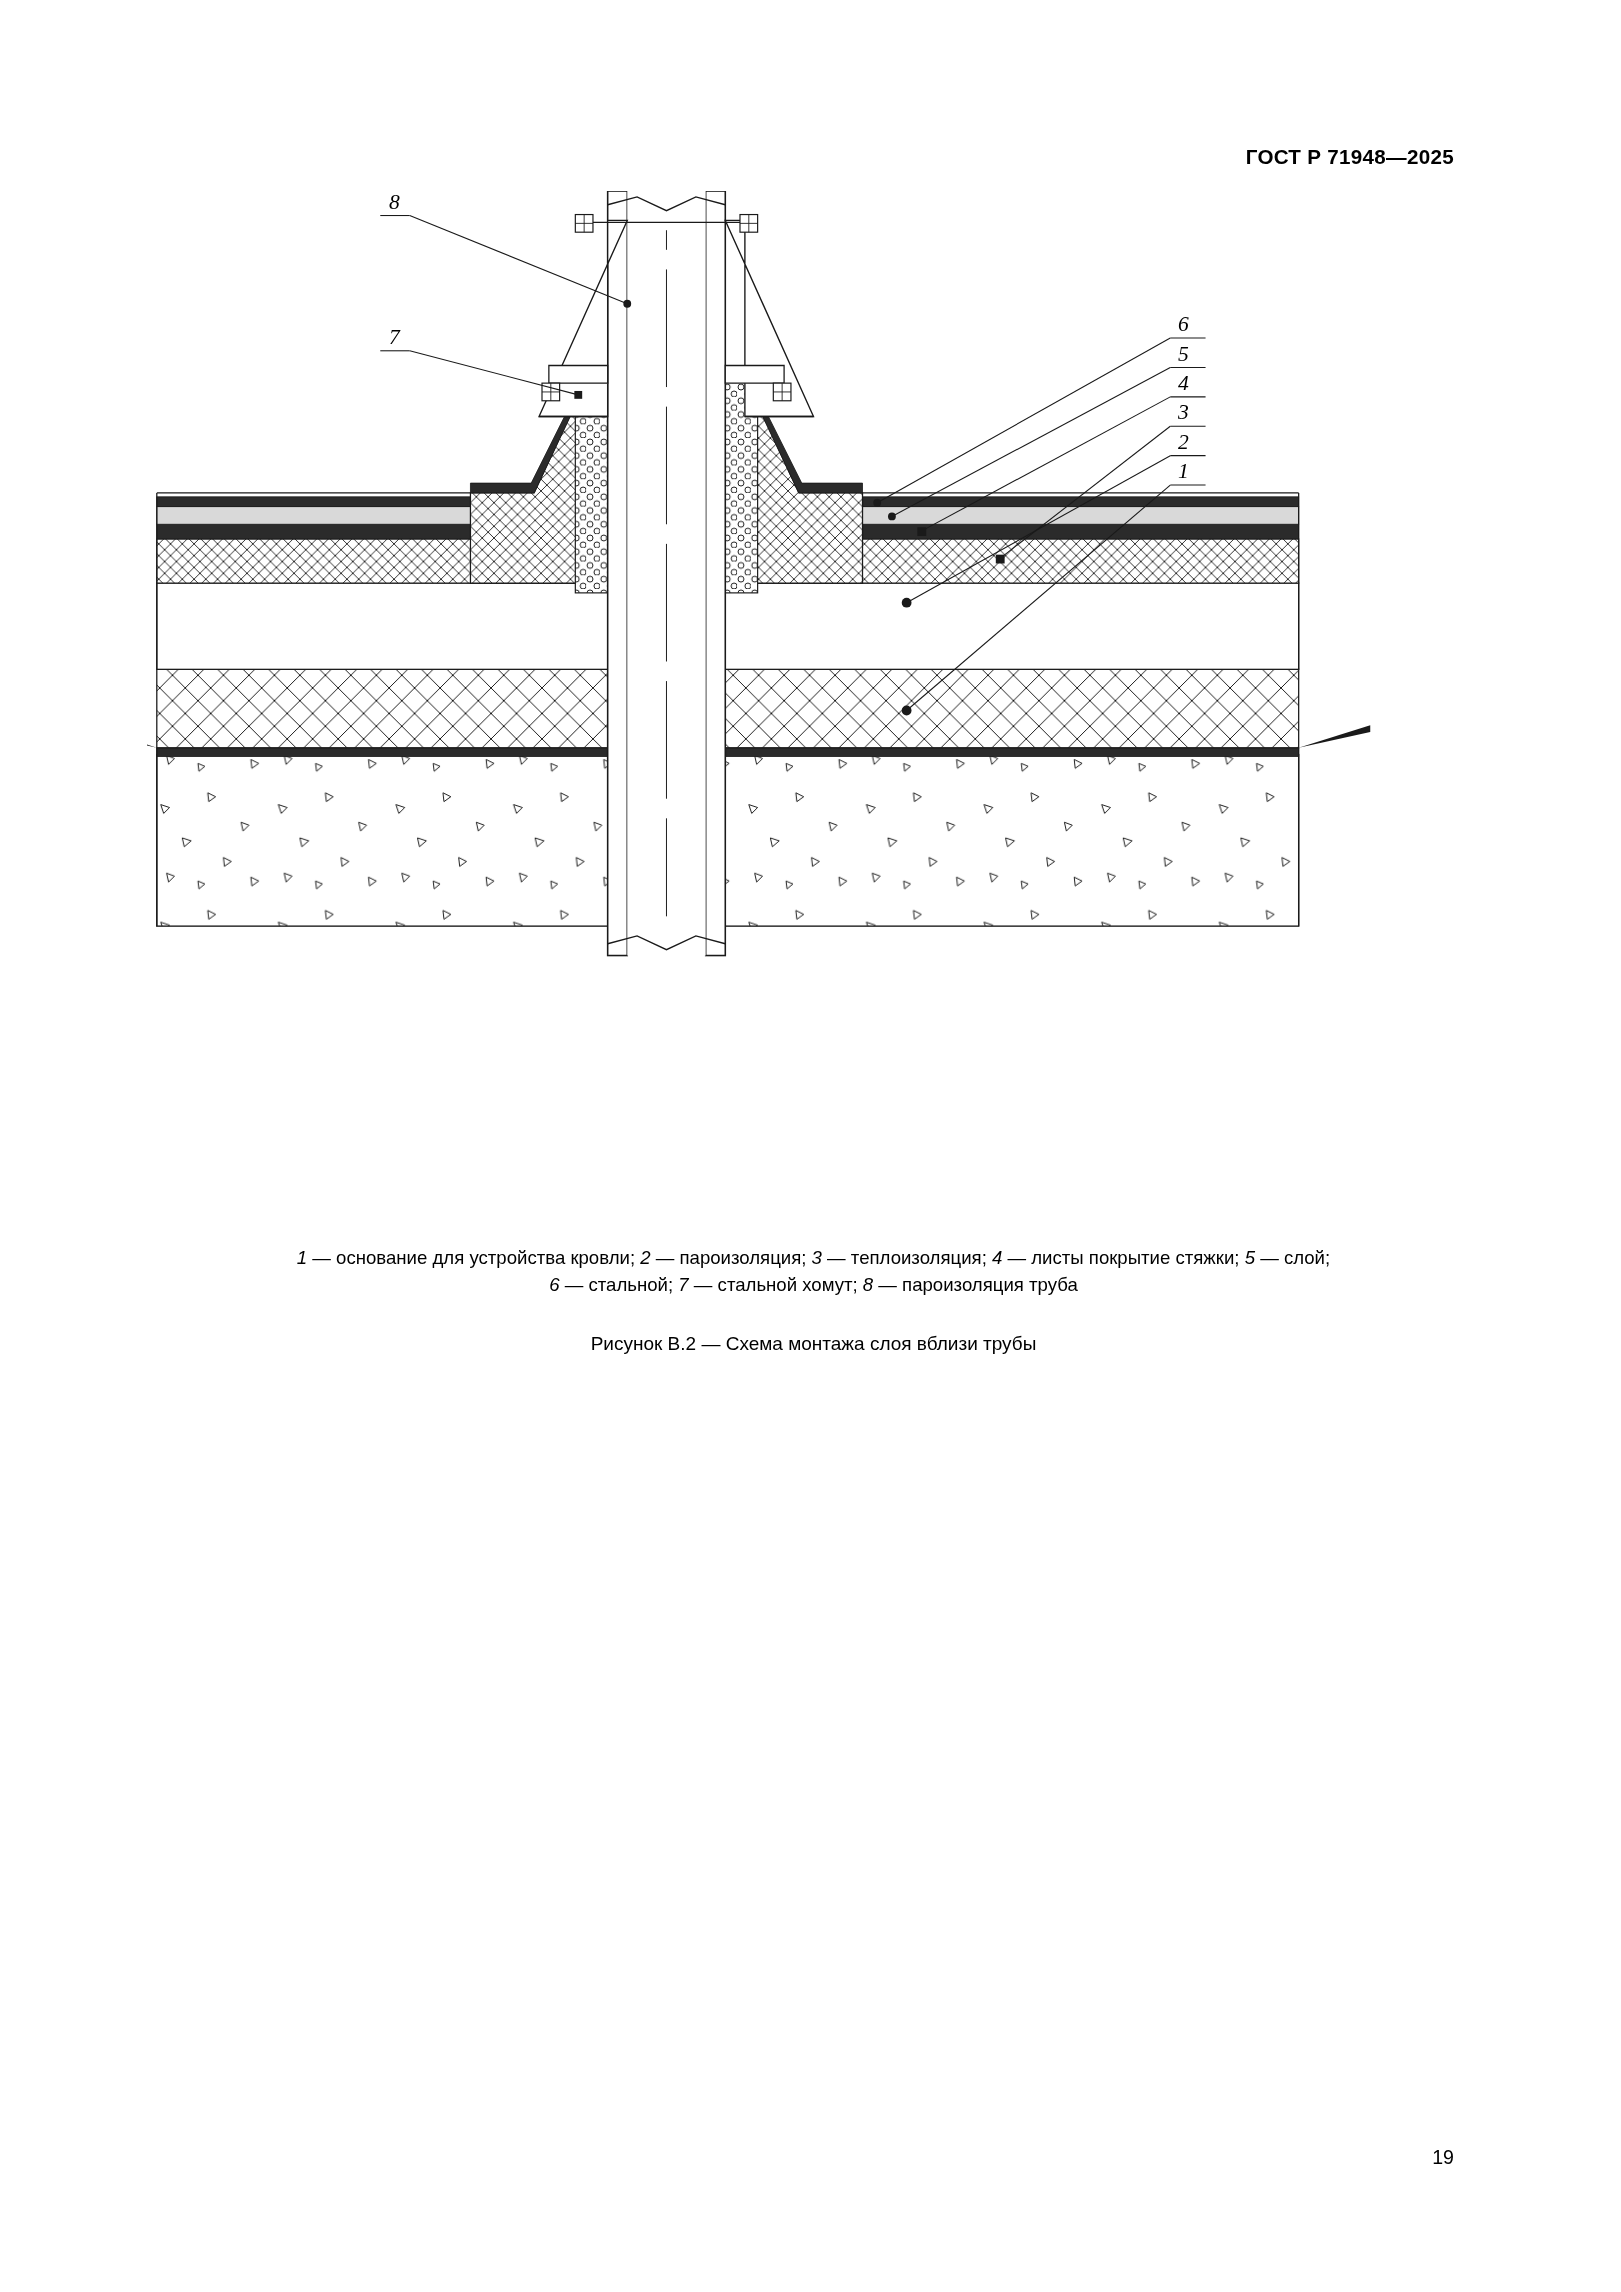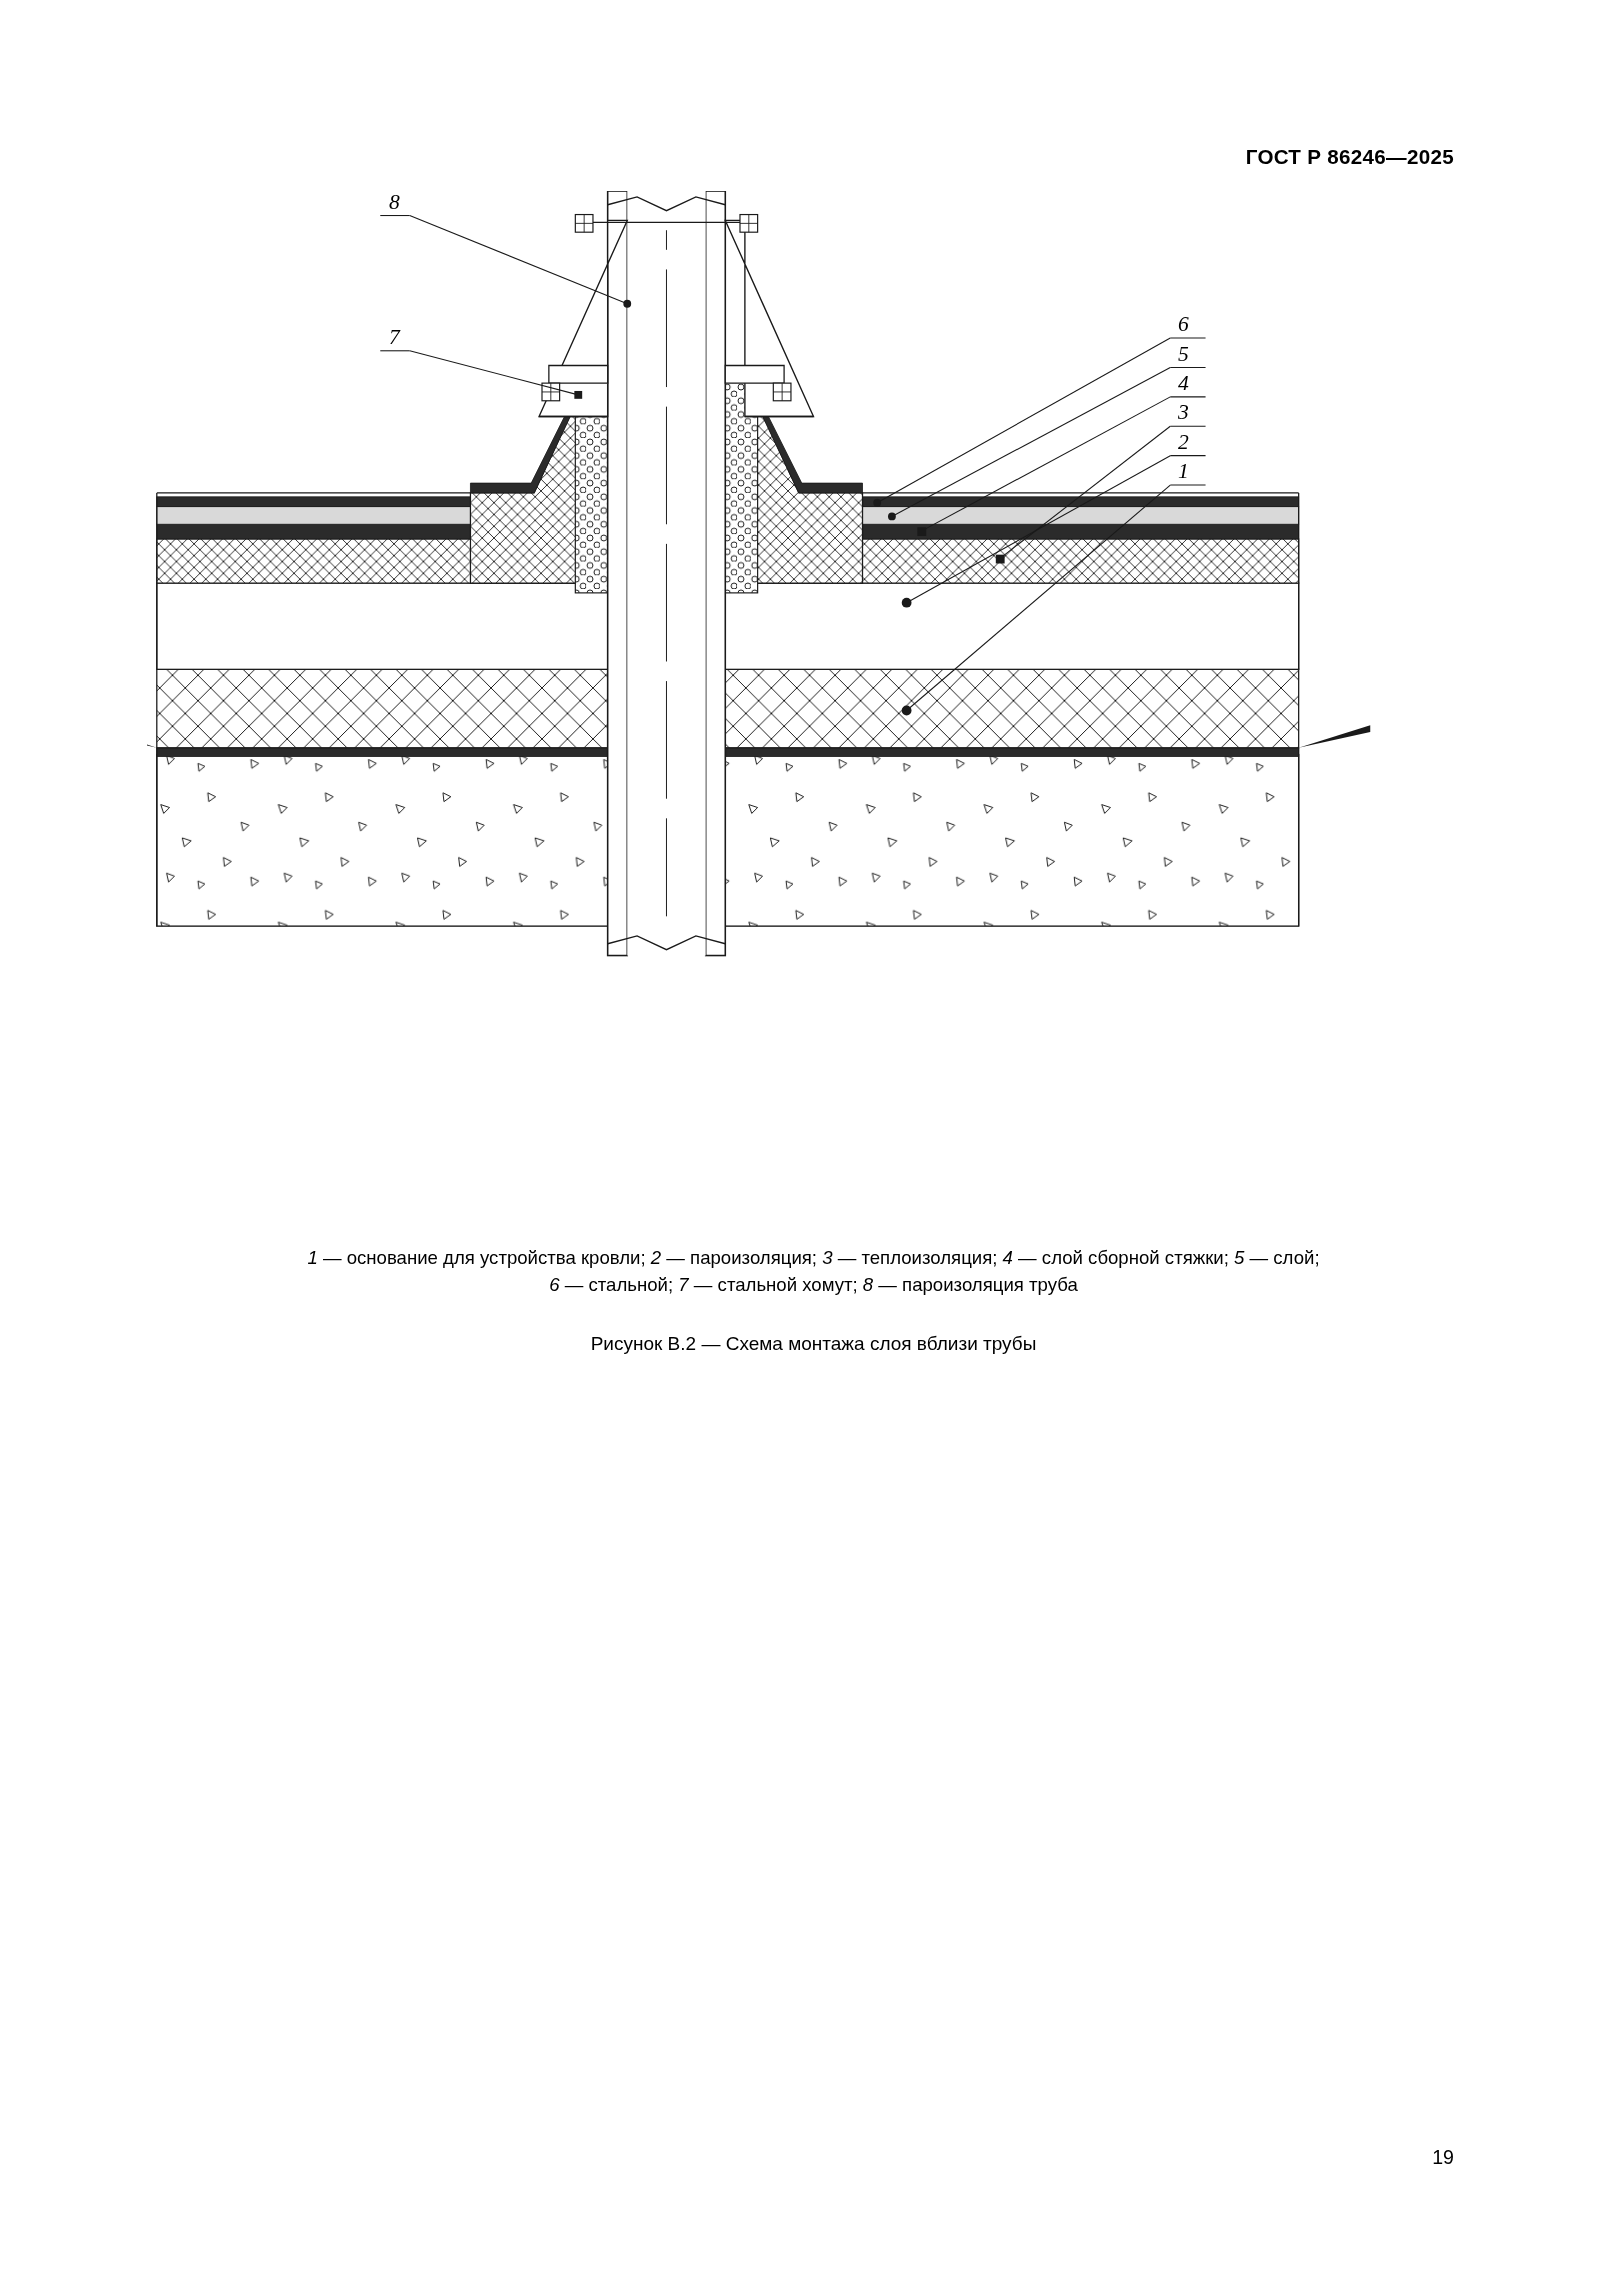--- a/index.html
+++ b/index.html
@@ -64,21 +64,21 @@
     width: 1333px;
     text-align: center;
     font-size: 19px;
   }
 </style>
 </head>
 <body>
 
 <div class="page">
 
-  <div class="doc-header">ГОСТ Р 86246—2025</div>
+  <div class="doc-header">ГОСТ Р 71948—2025</div>
 
   <div class="figure">
     <svg viewBox="0 0 1360 1060" width="1333" height="1039">
       <defs>
 
         <pattern id="crossHatch" width="26" height="26" patternUnits="userSpaceOnUse">
           <rect width="26" height="26" fill="#ffffff"></rect>
           <path d="M0,0 L26,26 M26,0 L0,26" stroke="#1a1a1a" stroke-width="1"></path>
         </pattern>
 
@@ -265,21 +265,21 @@
         <line x1="10" y1="308" x2="10" y2="488"></line>
         <line x1="1175" y1="308" x2="1175" y2="488"></line>
         <line x1="10" y1="568" x2="10" y2="750"></line>
         <line x1="1175" y1="568" x2="1175" y2="750"></line>
       </g>
     </svg>
   </div>
 
   <div class="caption-legend">
     <div>
-      <i>1</i><span> — основание для устройства кровли; </span><i>2</i><span> — пароизоляция; </span><i>3</i><span> — теплоизоляция; </span><i>4</i><span> — слой сборной стяжки; </span><i>5</i><span> — слой;</span>
+      <i>1</i><span> — основание для устройства кровли; </span><i>2</i><span> — пароизоляция; </span><i>3</i><span> — теплоизоляция; </span><i>4</i><span> — листы покрытие стяжки; </span><i>5</i><span> — слой;</span>
     </div>
     <div>
       <i>6</i><span> — стальной; </span><i>7</i><span> — стальной хомут; </span><i>8</i><span> — пароизоляция труба</span>
     </div>
   </div>
 
   <div class="caption-title">Рисунок В.2 — Схема монтажа слоя вблизи трубы</div>
 
   <div class="page-number">19</div>
 </div>

